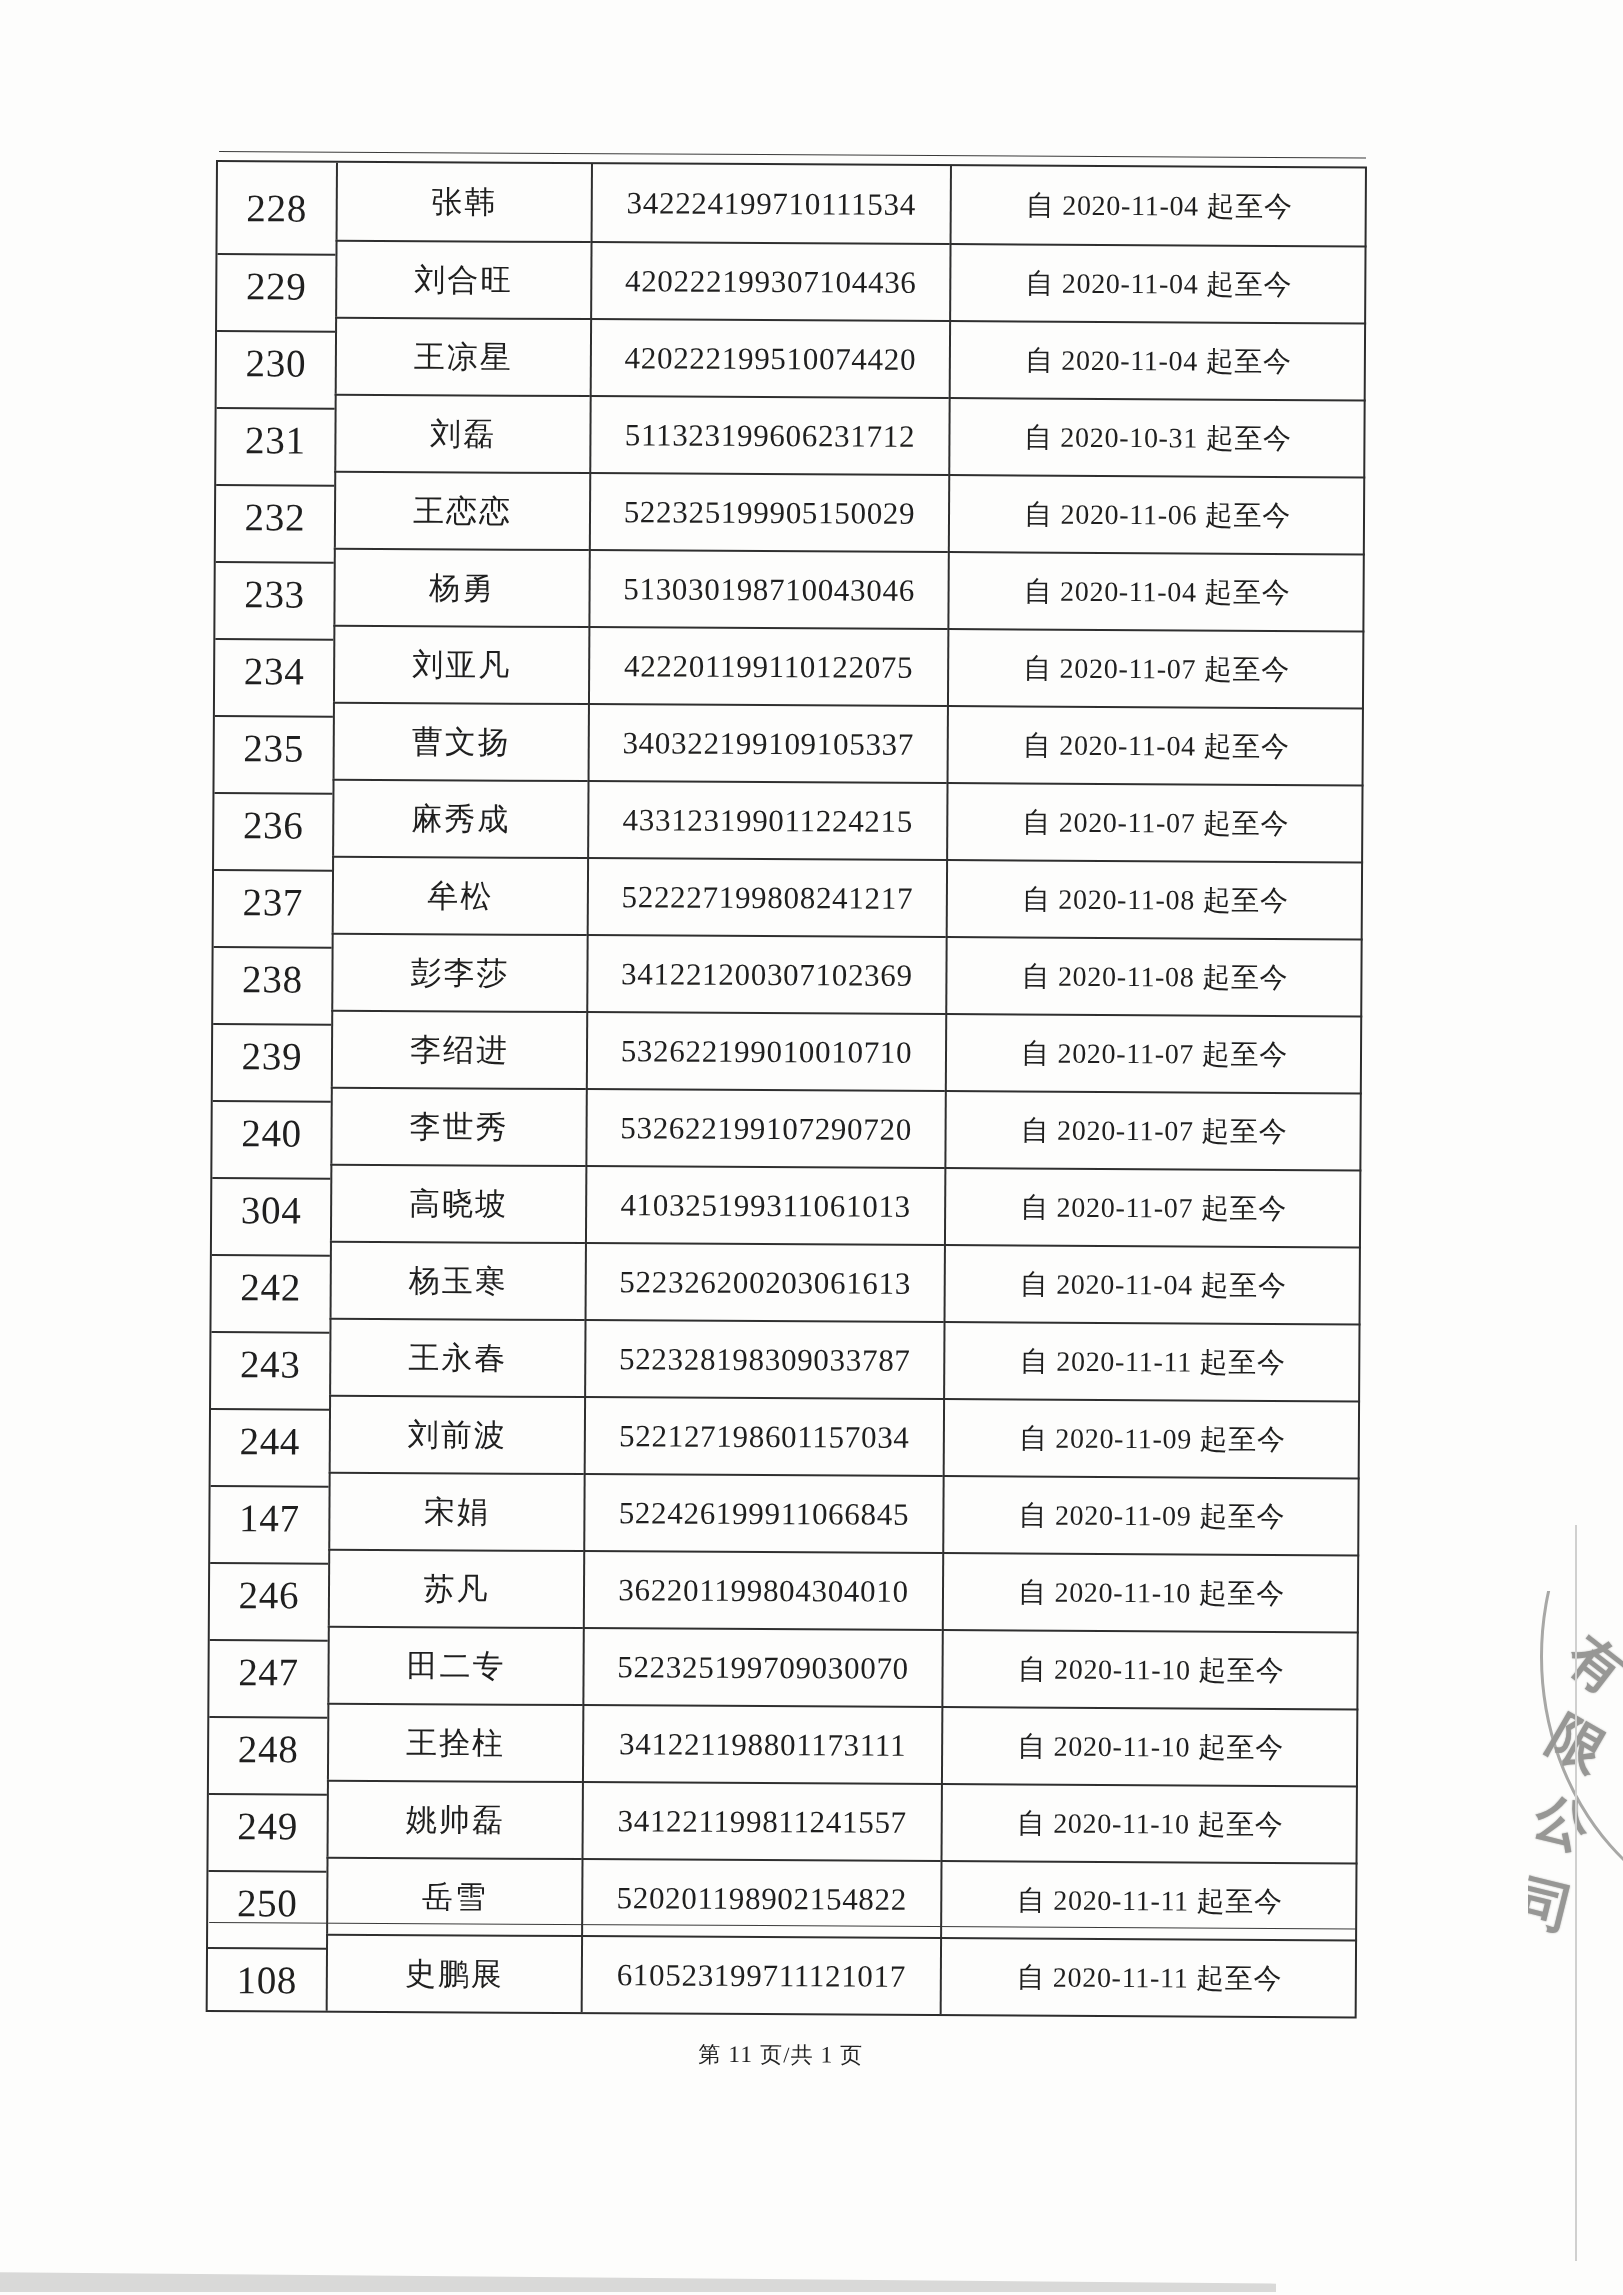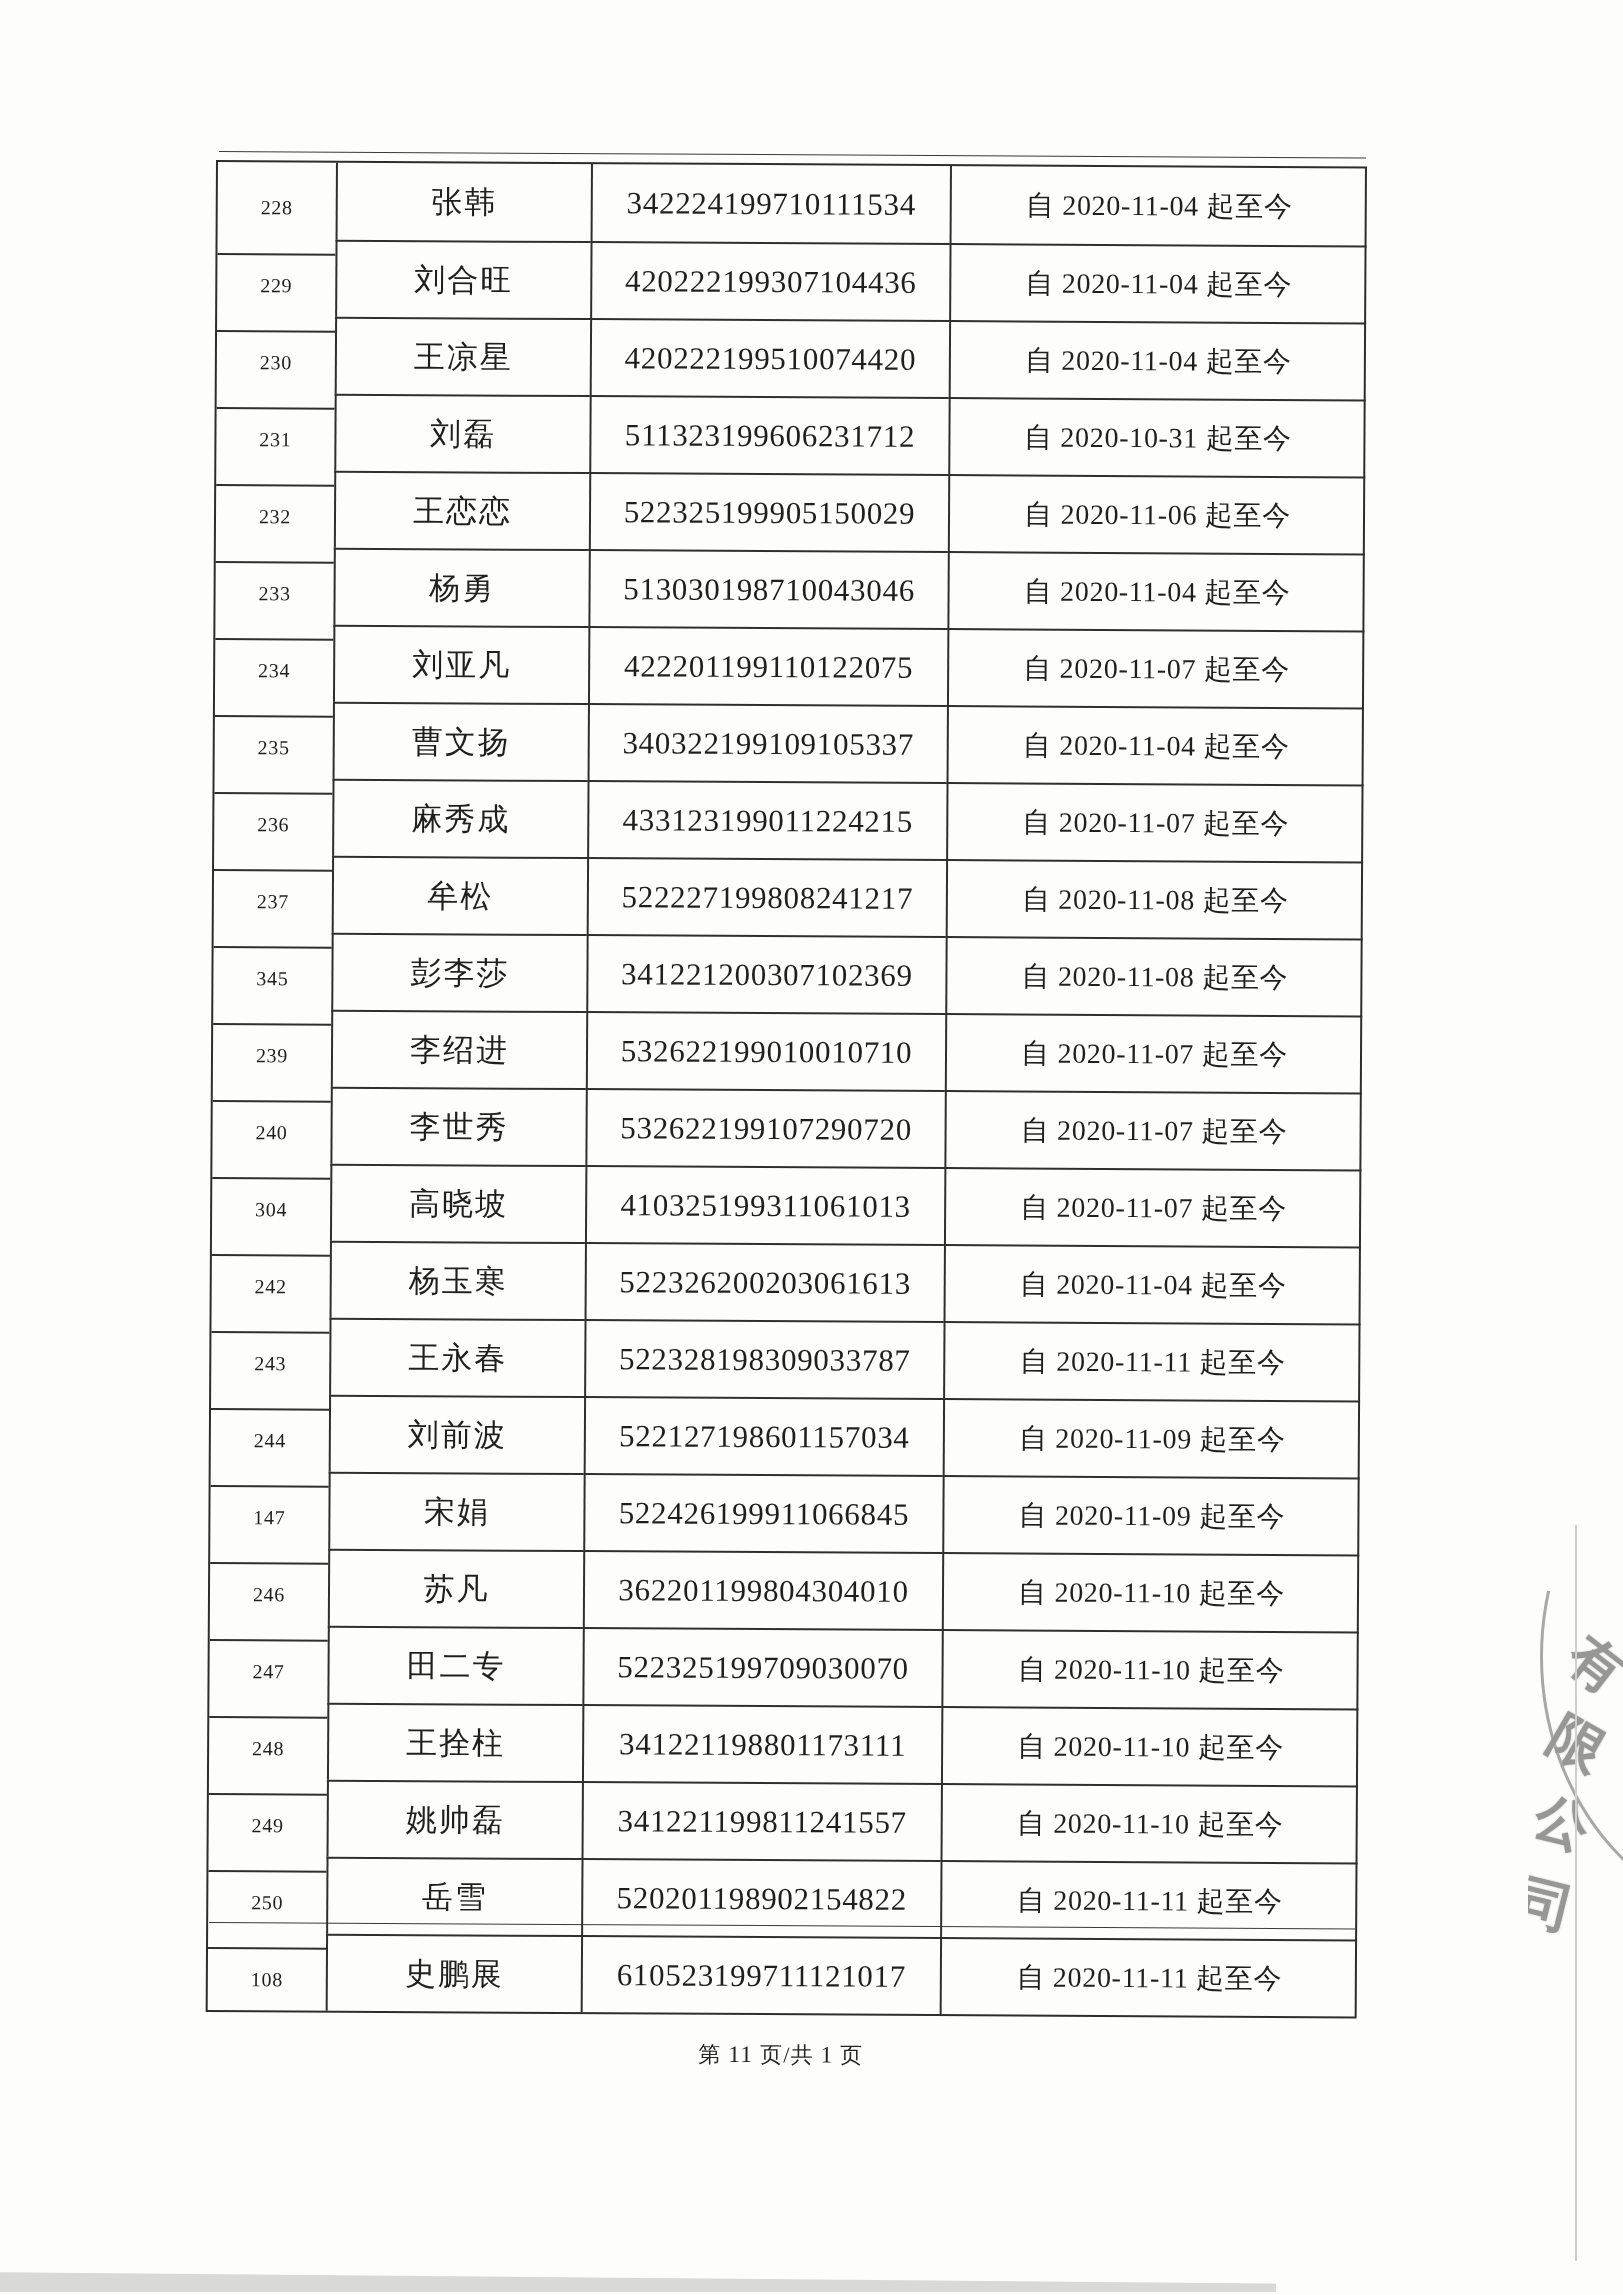--- a/index.html
+++ b/index.html
@@ -27,21 +27,21 @@
     height:77px;
   }
   .row + .row .cell{border-top:2px solid #2f2f2f;}
   .cell{
     display:flex;align-items:center;justify-content:center;
     box-sizing:border-box;
     white-space:nowrap;
     overflow:visible;
   }
   .cell + .cell{border-left:2px solid #2f2f2f;}
-  .serial{font-size:20px;letter-spacing:0.7px;margin-top:14px;}
+  .serial{font-size:39px;letter-spacing:0.7px;margin-top:14px;}
   .name{font-size:31px;letter-spacing:2px;}
   .id{font-size:31px;letter-spacing:0.7px;}
   .period{font-size:28px;letter-spacing:0.7px;}
   
   .ghost-line{
     position:absolute;left:219px;width:1147px;height:1.3px;
     background:#3a3a3a;
   }
   .ghost-top{top:151px;}
   .ghost-251{top:1922px;}
@@ -139,21 +139,21 @@
         <div class="cell id">433123199011224215</div>
         <div class="cell period">自 2020-11-07 起至今</div>
       </div>
       <div class="row">
         <div class="cell serial">237</div>
         <div class="cell name">牟松</div>
         <div class="cell id">522227199808241217</div>
         <div class="cell period">自 2020-11-08 起至今</div>
       </div>
       <div class="row">
-        <div class="cell serial">345</div>
+        <div class="cell serial">238</div>
         <div class="cell name">彭李莎</div>
         <div class="cell id">341221200307102369</div>
         <div class="cell period">自 2020-11-08 起至今</div>
       </div>
       <div class="row">
         <div class="cell serial">239</div>
         <div class="cell name">李绍进</div>
         <div class="cell id">532622199010010710</div>
         <div class="cell period">自 2020-11-07 起至今</div>
       </div>

